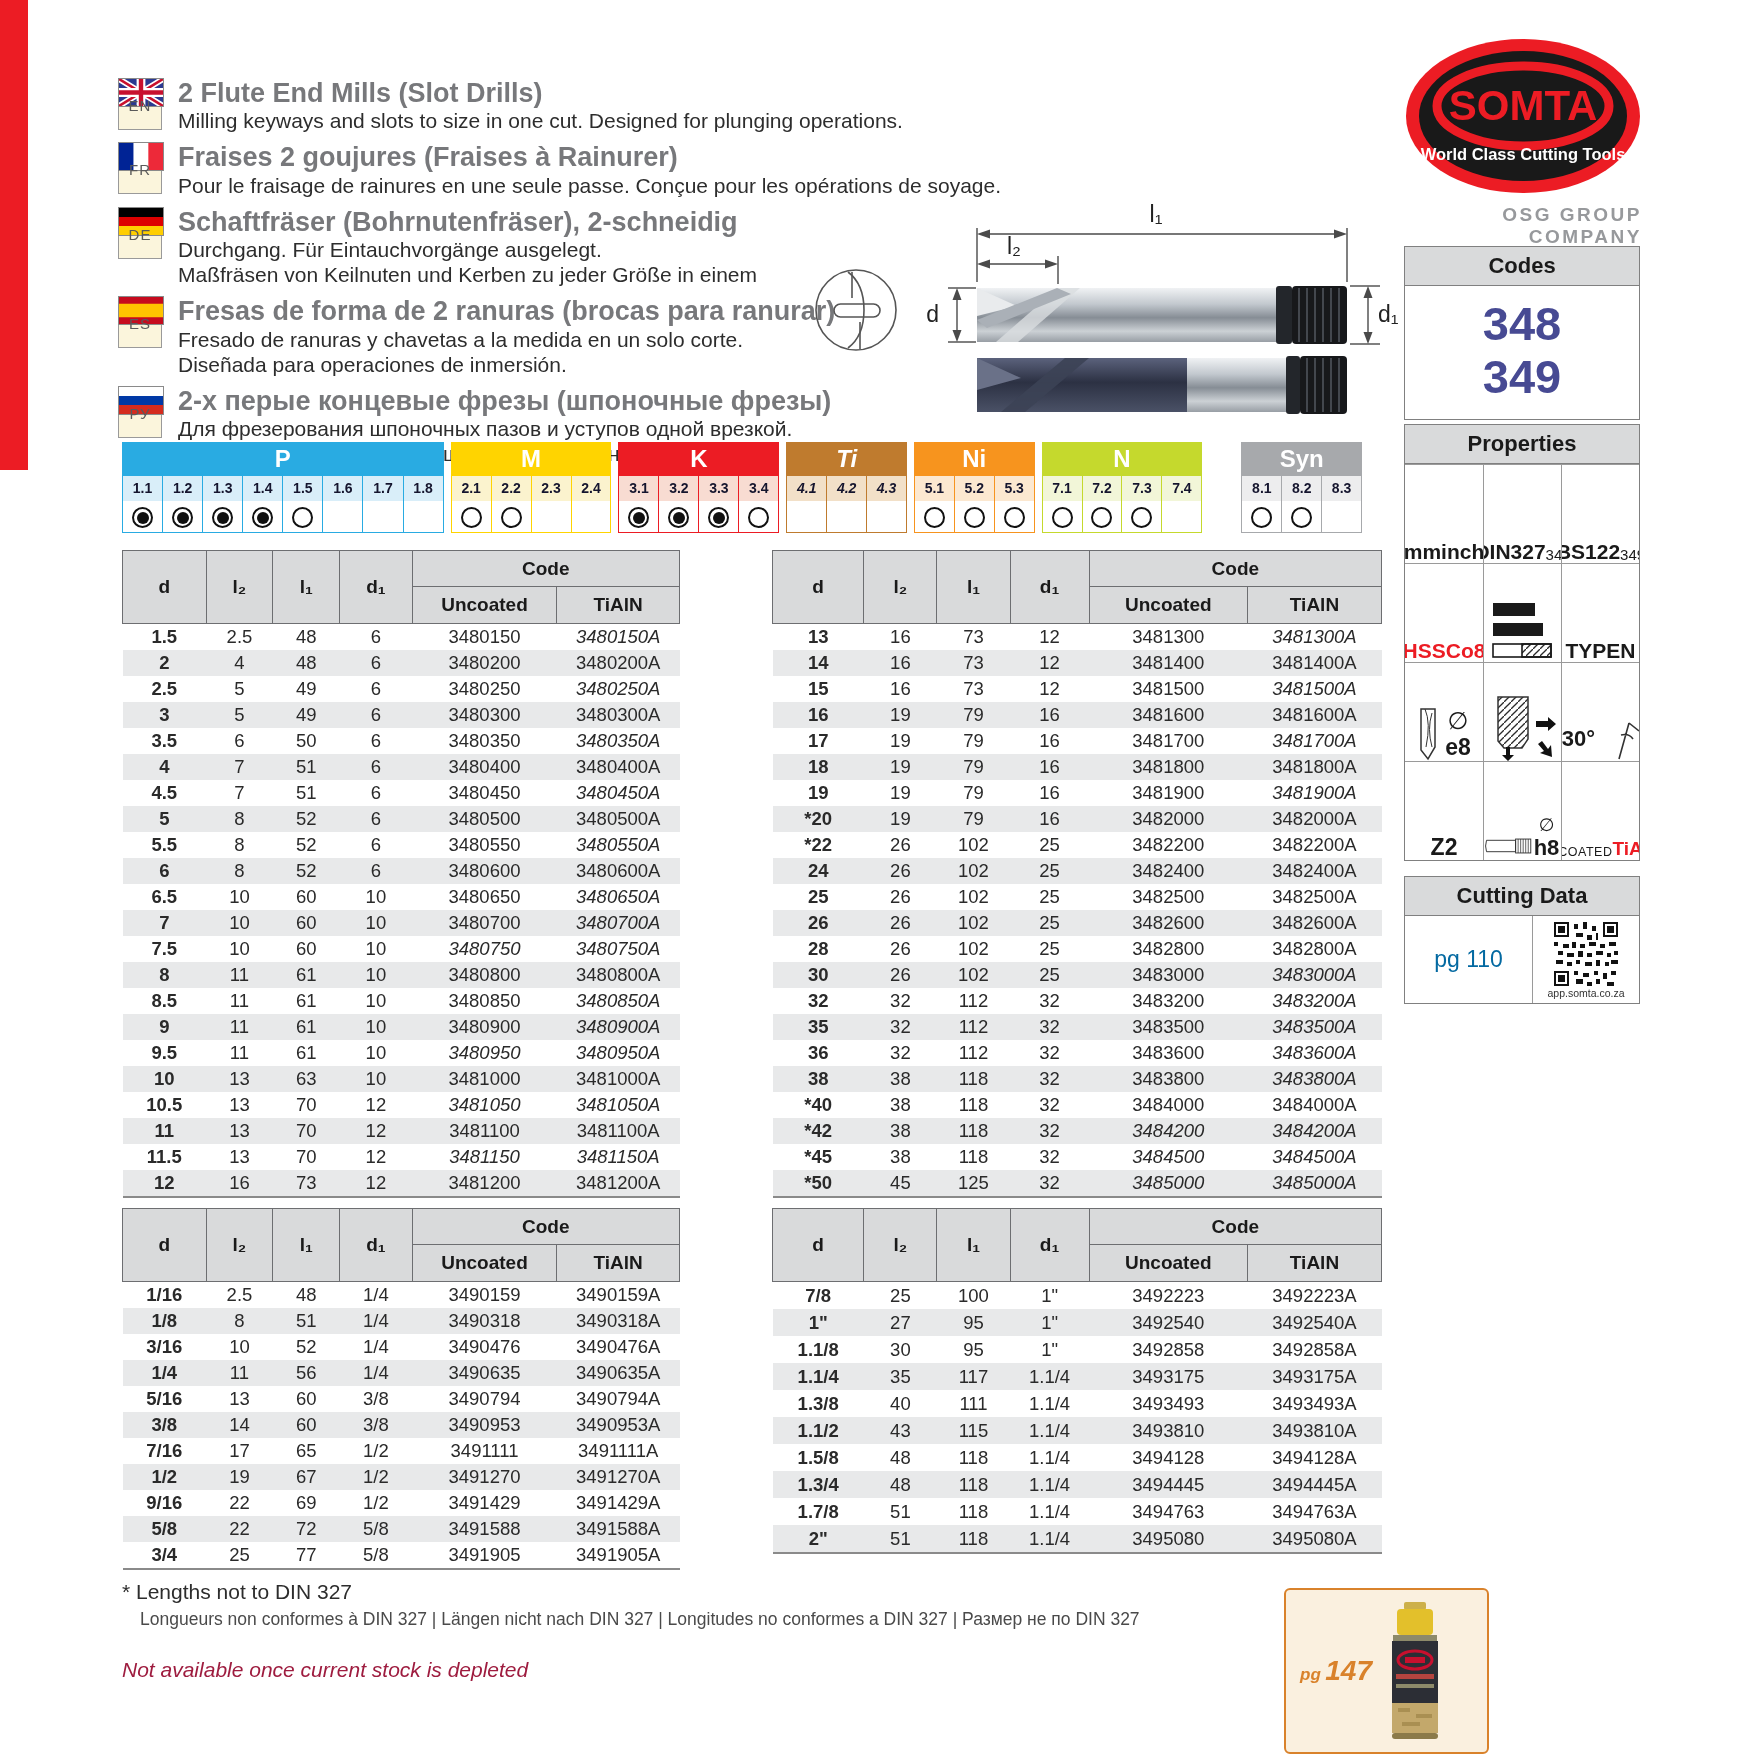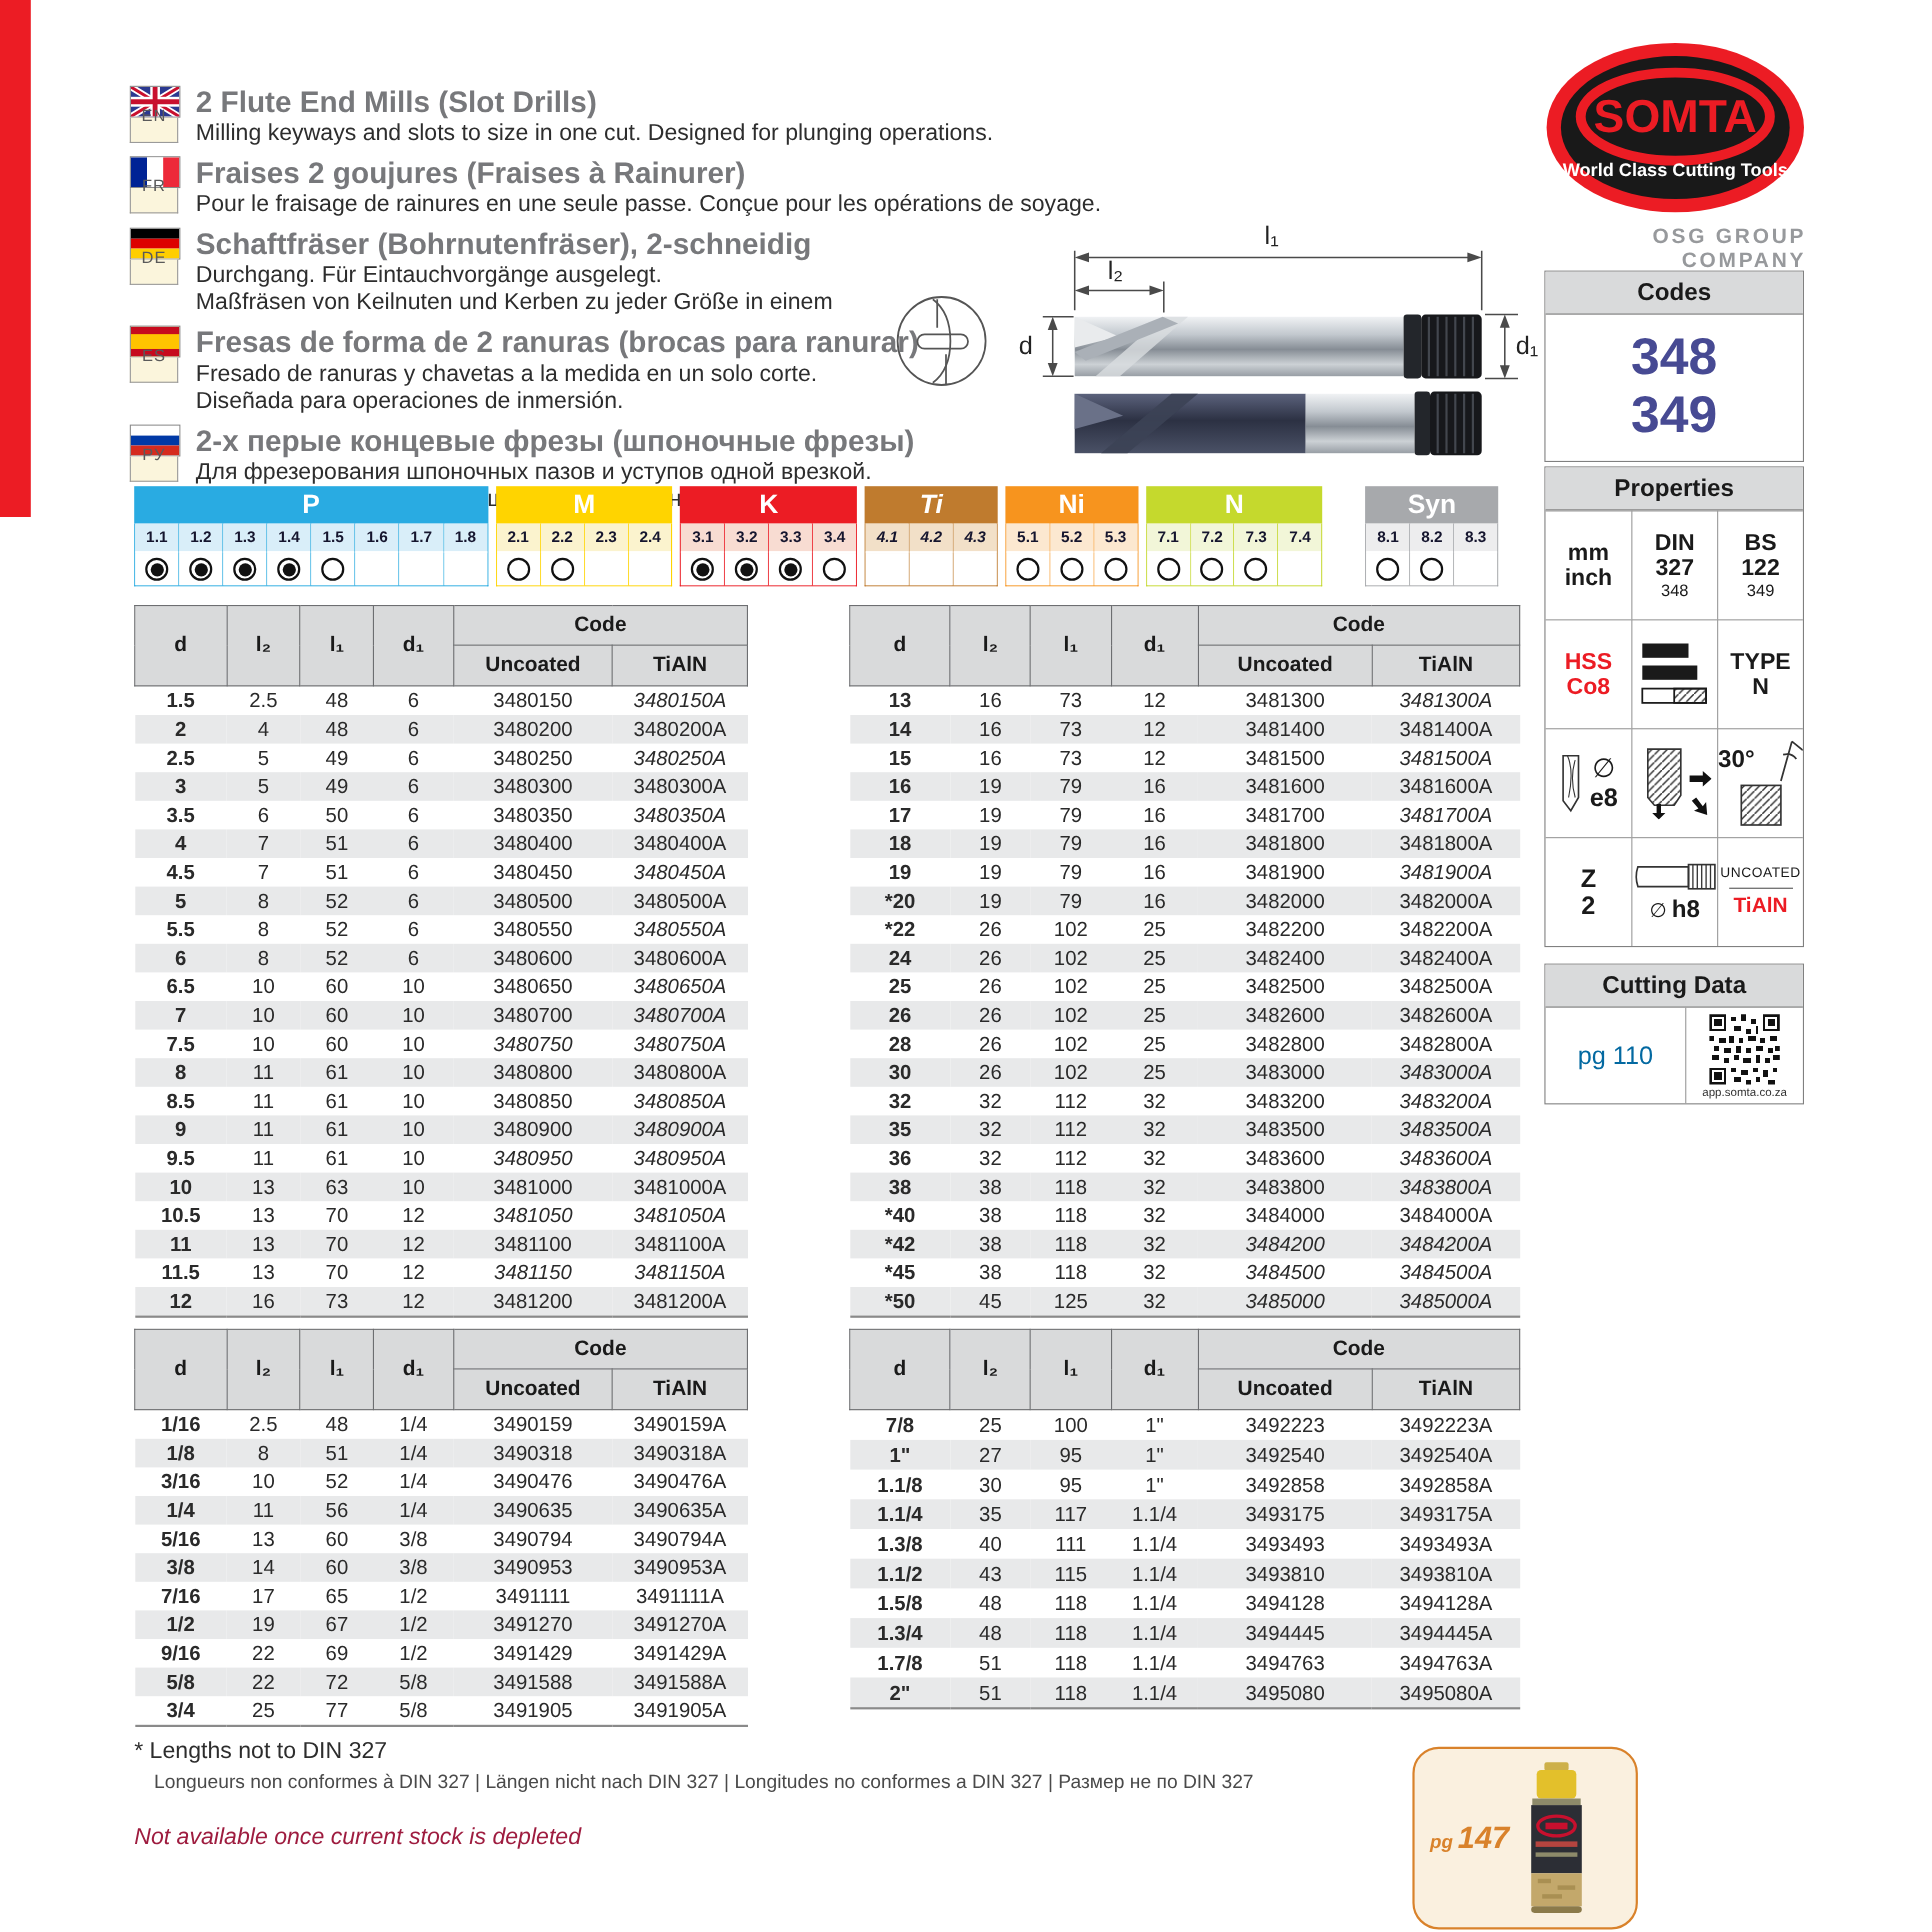--- a/index.html
+++ b/index.html
@@ -29,22 +29,22 @@
   .logo-area{left:1404px;top:38px;width:238px;text-align:right}
   .osg{margin-top:6px;color:#97999C;font-size:19px;letter-spacing:2.5px;font-weight:bold}
   .side-box{left:1404px;width:236px;border:1.5px solid #808080;background:#fff;box-sizing:border-box}
   .box-head{background:#D9DADB;border-bottom:1.5px solid #808080;text-align:center;font-weight:bold;
             font-size:22px;color:#1a1a1a;padding:6px 0}
   .codes-box{top:246px}
   .codes-vals{padding:12px 0 16px;text-align:center;font-size:47px;font-weight:bold;
               color:#474A93;line-height:1.12}
   .props-box{top:424px}
   .props-grid{display:grid;grid-template-columns:1fr 1fr 1fr}
-  .pcell{border-top:1px solid #9a9a9a;height:98px;display:flex;flex-direction:column;
-         align-items:center;justify-content:center;text-align:center;line-height:1.1;overflow:hidden}
+  .pcell{border-top:1px solid #9a9a9a;height:98px;display:flex;
+         align-items:flex-end;justify-content:center;text-align:center;line-height:1.1;overflow:hidden}
   .pcell+.pcell{border-left:0}
   .props-grid .pcell:nth-child(3n+2),.props-grid .pcell:nth-child(3n){border-left:1px solid #9a9a9a}
   .p-big{font-size:21px;font-weight:bold;color:#1a1a1a}
   .p-small{font-size:15px;color:#1a1a1a;margin-top:2px}
   .p-red{color:#EC1C24}
   .p-sym{font-size:17px;color:#1a1a1a}
   .coat-top{font-size:12.5px;color:#1a1a1a;letter-spacing:.5px}
   .coat-div{width:58px;border-top:1px solid #555;margin:6px 0}
   .coat-bot{font-size:19px;font-weight:bold;color:#EC1C24}
   .cut-box{top:876px}
@@ -88,21 +88,21 @@
   col.c-d{width:15%}col.c-l2{width:12%}col.c-l1{width:12%}col.c-d1{width:13%}
   col.c-un{width:26%}col.c-ti{width:22%}
 
   
   .footnotes{left:122px;top:1580px;width:1140px}
   .fn1{font-size:21px;color:#2d2d2d}
   .fn2{font-size:17.5px;color:#4a4a4a;margin:5px 0 0 18px}
   .fn3{font-size:21px;color:#9E1C3F;font-style:italic;margin-top:28px}
 
   
-  .pg-box{left:1284px;top:1588px;width:205px;height:166px;border:2px solid #D9822B;border-radius:24px;
+  .pg-box{left:1284px;top:1588px;width:205px;height:166px;border:2px solid #D9822B;border-radius:6px;
           background:#FAF0DF;display:flex;align-items:center;box-sizing:border-box}
   .pg-label{color:#D9822B;font-style:italic;font-weight:bold;padding-left:14px;white-space:nowrap}
   .pg-label .pfx{font-size:17px}
   .pg-label .num{font-size:28px}
   .pg-can{margin-left:6px}
 </style>
 </head>
 <body>
 
 <svg width="0" height="0" style="position:absolute">

